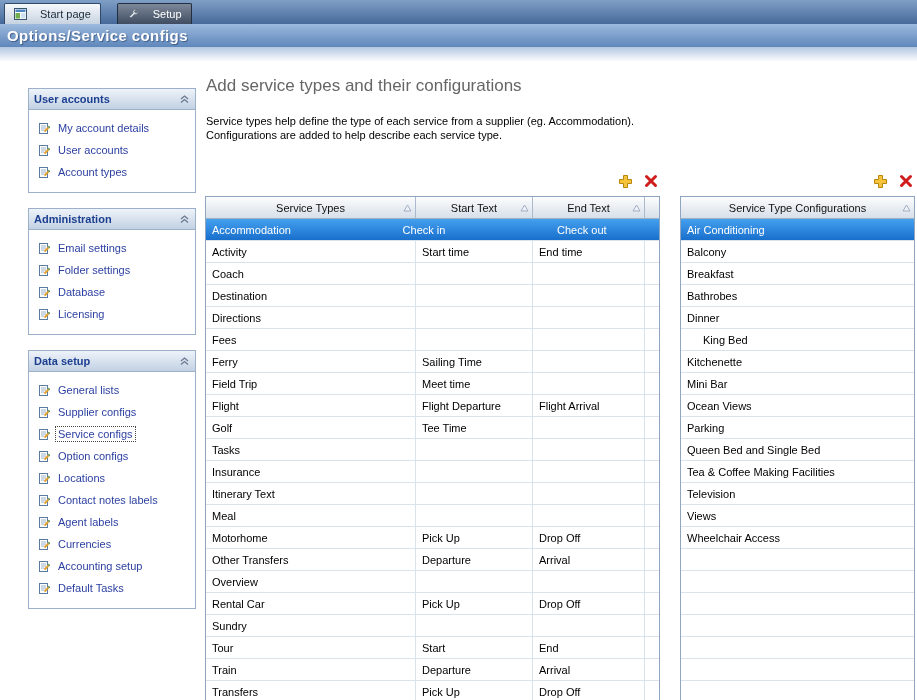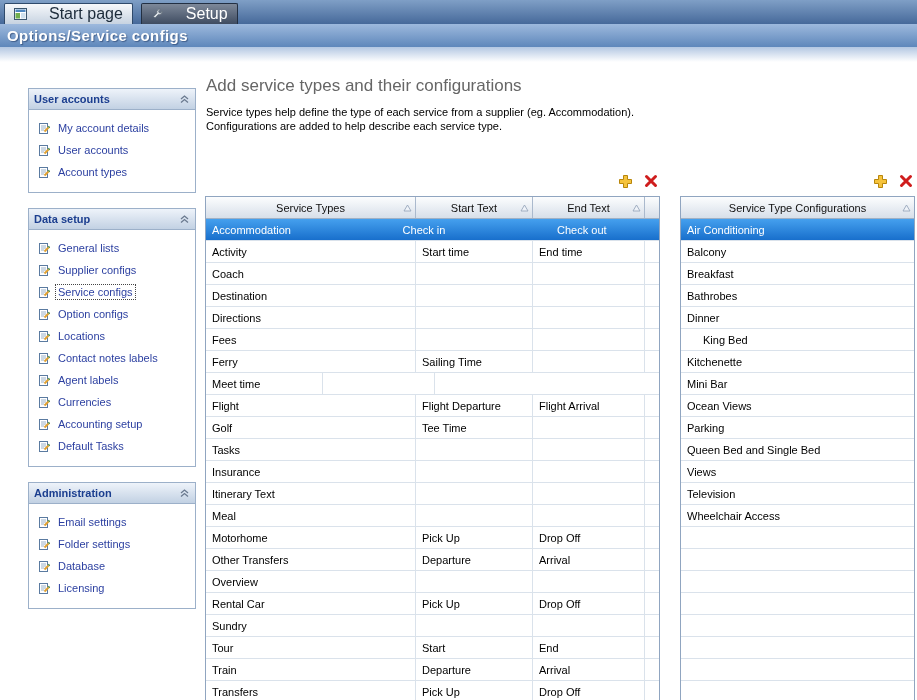--- a/index.html
+++ b/index.html
@@ -8,23 +8,23 @@
     background:#fff;font-family:"Liberation Sans",sans-serif;
     -webkit-font-smoothing:antialiased;
   }
   
   .tabstrip{
     position:absolute;top:0;left:0;right:0;height:24px;
     background:linear-gradient(#7f9fc6,#46699a);
     display:flex;align-items:flex-end;padding-left:4px;box-sizing:border-box;
   }
   .tab{
-    height:21px;display:flex;align-items:center;gap:22px;padding:0 9px;
-    font-size:16px;border:1px solid #2f4a6b;border-bottom:none;
-    border-radius:2px 2px 0 0;cursor:default;margin-right:8px;box-sizing:border-box;
+    height:21px;display:flex;align-items:center;gap:13px;padding:0 9px;
+    font-size:11px;border:1px solid #2f4a6b;border-bottom:none;
+    border-radius:2px 2px 0 0;cursor:default;margin-right:16px;box-sizing:border-box;
   }
   .tab.inactive{background:linear-gradient(#f6f8fb,#c7d3e1);color:#1c2b3a;}
   .tab.active{background:linear-gradient(#7d8899,#3f4c61);color:#fff;border-color:#222f42;}
   
   .pheader{
     position:absolute;top:24px;left:0;right:0;height:23px;
     background:linear-gradient(#9db9dd,#5e87bb);
     color:#fff;font-size:15px;font-weight:bold;line-height:23px;
     padding-left:7px;letter-spacing:.4px;
     text-shadow:1px 1px 1px rgba(20,40,80,.5);
@@ -46,21 +46,21 @@
   .side-item{
     height:22px;display:flex;align-items:center;padding-left:9px;gap:6px;
     font-size:11px;color:#2b3fa0;cursor:default;white-space:nowrap;
   }
   .side-label{padding:1px 2px;}
   .side-label.focused{outline:1px dotted #444;}
   
   .main{position:absolute;left:205px;top:0;right:0;bottom:0;}
   .main-title{font-size:17px;color:#666;margin:14px 0 0 1px;font-weight:400;}
   .main-desc{font-size:11px;color:#000;margin:0 0 0 1px;line-height:14px;}
-  .main-desc.first{margin-top:9px;}
+  .main-desc.first{margin-top:18px;}
   .tables{position:absolute;top:94px;left:0;right:0;bottom:0;}
   .tblock{position:absolute;top:16px;}
   .tblock.left{left:0;width:455px;}
   .tblock.right{left:475px;width:235px;}
   .toolbar{
     height:18px;display:flex;justify-content:flex-end;align-items:center;
     gap:11px;padding-right:2px;
   }
   .tool{display:flex;cursor:pointer;}
   
@@ -158,20 +158,76 @@
                 <path d="M6.5 9.5 L10.5 5.5" stroke="#e0a030" stroke-width="2"></path>
                 <path d="M10.5 5.5 l1 -1" stroke="#4c8a3c" stroke-width="2"></path>
               </svg>
             </span>
             <span class="side-label">Account types</span>
           </div>
         </div>
       </div>
       <div class="side-section">
         <div class="side-header">
+          <span class="side-header-label">Administration</span>
+          <span style="display: flex;">
+            <svg width="11" height="10" viewBox="0 0 11 10">
+              <path d="M2 5 L5.5 2 L9 5 M2 8.5 L5.5 5.5 L9 8.5" fill="none" stroke="#6b7a90" stroke-width="1.3"></path>
+            </svg>
+          </span>
+        </div>
+        <div class="side-items">
+          <div class="side-item">
+            <span style="display: flex;">
+              <svg width="12" height="13" viewBox="0 0 12 13">
+                <rect x="1.5" y="1.5" width="8" height="10" fill="#fff" stroke="#5a7aa0"></rect>
+                <path d="M3 4h5M3 6h5M3 8h3" stroke="#9ab1c8" stroke-width="1"></path>
+                <path d="M6.5 9.5 L10.5 5.5" stroke="#e0a030" stroke-width="2"></path>
+                <path d="M10.5 5.5 l1 -1" stroke="#4c8a3c" stroke-width="2"></path>
+              </svg>
+            </span>
+            <span class="side-label">Email settings</span>
+          </div>
+          <div class="side-item">
+            <span style="display: flex;">
+              <svg width="12" height="13" viewBox="0 0 12 13">
+                <rect x="1.5" y="1.5" width="8" height="10" fill="#fff" stroke="#5a7aa0"></rect>
+                <path d="M3 4h5M3 6h5M3 8h3" stroke="#9ab1c8" stroke-width="1"></path>
+                <path d="M6.5 9.5 L10.5 5.5" stroke="#e0a030" stroke-width="2"></path>
+                <path d="M10.5 5.5 l1 -1" stroke="#4c8a3c" stroke-width="2"></path>
+              </svg>
+            </span>
+            <span class="side-label">Folder settings</span>
+          </div>
+          <div class="side-item">
+            <span style="display: flex;">
+              <svg width="12" height="13" viewBox="0 0 12 13">
+                <rect x="1.5" y="1.5" width="8" height="10" fill="#fff" stroke="#5a7aa0"></rect>
+                <path d="M3 4h5M3 6h5M3 8h3" stroke="#9ab1c8" stroke-width="1"></path>
+                <path d="M6.5 9.5 L10.5 5.5" stroke="#e0a030" stroke-width="2"></path>
+                <path d="M10.5 5.5 l1 -1" stroke="#4c8a3c" stroke-width="2"></path>
+              </svg>
+            </span>
+            <span class="side-label">Database</span>
+          </div>
+          <div class="side-item">
+            <span style="display: flex;">
+              <svg width="12" height="13" viewBox="0 0 12 13">
+                <rect x="1.5" y="1.5" width="8" height="10" fill="#fff" stroke="#5a7aa0"></rect>
+                <path d="M3 4h5M3 6h5M3 8h3" stroke="#9ab1c8" stroke-width="1"></path>
+                <path d="M6.5 9.5 L10.5 5.5" stroke="#e0a030" stroke-width="2"></path>
+                <path d="M10.5 5.5 l1 -1" stroke="#4c8a3c" stroke-width="2"></path>
+              </svg>
+            </span>
+            <span class="side-label">Licensing</span>
+          </div>
+        </div>
+      </div>
+      <div class="side-section">
+        <div class="side-header">
           <span class="side-header-label">Data setup</span>
           <span style="display: flex;">
             <svg width="11" height="10" viewBox="0 0 11 10">
               <path d="M2 5 L5.5 2 L9 5 M2 8.5 L5.5 5.5 L9 8.5" fill="none" stroke="#6b7a90" stroke-width="1.3"></path>
             </svg>
           </span>
         </div>
         <div class="side-items">
           <div class="side-item">
             <span style="display: flex;">
@@ -275,76 +331,20 @@
           <div class="side-item">
             <span style="display: flex;">
               <svg width="12" height="13" viewBox="0 0 12 13">
                 <rect x="1.5" y="1.5" width="8" height="10" fill="#fff" stroke="#5a7aa0"></rect>
                 <path d="M3 4h5M3 6h5M3 8h3" stroke="#9ab1c8" stroke-width="1"></path>
                 <path d="M6.5 9.5 L10.5 5.5" stroke="#e0a030" stroke-width="2"></path>
                 <path d="M10.5 5.5 l1 -1" stroke="#4c8a3c" stroke-width="2"></path>
               </svg>
             </span>
             <span class="side-label">Default Tasks</span>
-          </div>
-        </div>
-      </div>
-      <div class="side-section">
-        <div class="side-header">
-          <span class="side-header-label">Administration</span>
-          <span style="display: flex;">
-            <svg width="11" height="10" viewBox="0 0 11 10">
-              <path d="M2 5 L5.5 2 L9 5 M2 8.5 L5.5 5.5 L9 8.5" fill="none" stroke="#6b7a90" stroke-width="1.3"></path>
-            </svg>
-          </span>
-        </div>
-        <div class="side-items">
-          <div class="side-item">
-            <span style="display: flex;">
-              <svg width="12" height="13" viewBox="0 0 12 13">
-                <rect x="1.5" y="1.5" width="8" height="10" fill="#fff" stroke="#5a7aa0"></rect>
-                <path d="M3 4h5M3 6h5M3 8h3" stroke="#9ab1c8" stroke-width="1"></path>
-                <path d="M6.5 9.5 L10.5 5.5" stroke="#e0a030" stroke-width="2"></path>
-                <path d="M10.5 5.5 l1 -1" stroke="#4c8a3c" stroke-width="2"></path>
-              </svg>
-            </span>
-            <span class="side-label">Email settings</span>
-          </div>
-          <div class="side-item">
-            <span style="display: flex;">
-              <svg width="12" height="13" viewBox="0 0 12 13">
-                <rect x="1.5" y="1.5" width="8" height="10" fill="#fff" stroke="#5a7aa0"></rect>
-                <path d="M3 4h5M3 6h5M3 8h3" stroke="#9ab1c8" stroke-width="1"></path>
-                <path d="M6.5 9.5 L10.5 5.5" stroke="#e0a030" stroke-width="2"></path>
-                <path d="M10.5 5.5 l1 -1" stroke="#4c8a3c" stroke-width="2"></path>
-              </svg>
-            </span>
-            <span class="side-label">Folder settings</span>
-          </div>
-          <div class="side-item">
-            <span style="display: flex;">
-              <svg width="12" height="13" viewBox="0 0 12 13">
-                <rect x="1.5" y="1.5" width="8" height="10" fill="#fff" stroke="#5a7aa0"></rect>
-                <path d="M3 4h5M3 6h5M3 8h3" stroke="#9ab1c8" stroke-width="1"></path>
-                <path d="M6.5 9.5 L10.5 5.5" stroke="#e0a030" stroke-width="2"></path>
-                <path d="M10.5 5.5 l1 -1" stroke="#4c8a3c" stroke-width="2"></path>
-              </svg>
-            </span>
-            <span class="side-label">Database</span>
-          </div>
-          <div class="side-item">
-            <span style="display: flex;">
-              <svg width="12" height="13" viewBox="0 0 12 13">
-                <rect x="1.5" y="1.5" width="8" height="10" fill="#fff" stroke="#5a7aa0"></rect>
-                <path d="M3 4h5M3 6h5M3 8h3" stroke="#9ab1c8" stroke-width="1"></path>
-                <path d="M6.5 9.5 L10.5 5.5" stroke="#e0a030" stroke-width="2"></path>
-                <path d="M10.5 5.5 l1 -1" stroke="#4c8a3c" stroke-width="2"></path>
-              </svg>
-            </span>
-            <span class="side-label">Licensing</span>
           </div>
         </div>
       </div>
     </div>
   <div class="main">
     <div class="main-title">Add service types and their configurations</div>
     <div class="main-desc first">Service types help define the type of each service from a supplier (eg. Accommodation).</div>
     <div class="main-desc">Configurations are added to help describe each service type.</div>
     <div class="tables">
       <div class="tblock left">
@@ -424,20 +424,21 @@
               <div class="td" style="width: 112px;"></div>
               <div class="td" style="flex: 1 1 0%;"></div>
             </div>
             <div class="tr">
               <div class="td" style="width: 210px;">Ferry</div>
               <div class="td" style="width: 117px;">Sailing Time</div>
               <div class="td" style="width: 112px;"></div>
               <div class="td" style="flex: 1 1 0%;"></div>
             </div>
             <div class="tr">
+              <div class="td" style="width: 210px;">Field Trip</div>
               <div class="td" style="width: 117px;">Meet time</div>
               <div class="td" style="width: 112px;"></div>
               <div class="td" style="flex: 1 1 0%;"></div>
             </div>
             <div class="tr">
               <div class="td" style="width: 210px;">Flight</div>
               <div class="td" style="width: 117px;">Flight Departure</div>
               <div class="td" style="width: 112px;">Flight Arrival</div>
               <div class="td" style="flex: 1 1 0%;"></div>
             </div>
@@ -578,24 +579,27 @@
             <div class="tr">
               <div class="td" style="flex: 1 1 0%;">Ocean Views</div>
             </div>
             <div class="tr">
               <div class="td" style="flex: 1 1 0%;">Parking</div>
             </div>
             <div class="tr">
               <div class="td" style="flex: 1 1 0%;">Queen Bed and Single Bed</div>
             </div>
             <div class="tr">
+              <div class="td" style="flex: 1 1 0%;">Tea &amp; Coffee Making Facilities</div>
+            </div>
+            <div class="tr">
+              <div class="td" style="flex: 1 1 0%;">Television</div>
+            </div>
+            <div class="tr">
               <div class="td" style="flex: 1 1 0%;">Views</div>
-            </div>
-            <div class="tr">
-              <div class="td" style="flex: 1 1 0%;">Television</div>
             </div>
             <div class="tr">
               <div class="td" style="flex: 1 1 0%;">Wheelchair Access</div>
             </div>
             <div class="tr">
               <div class="td" style="flex: 1 1 0%;"></div>
             </div>
             <div class="tr">
               <div class="td" style="flex: 1 1 0%;"></div>
             </div>

